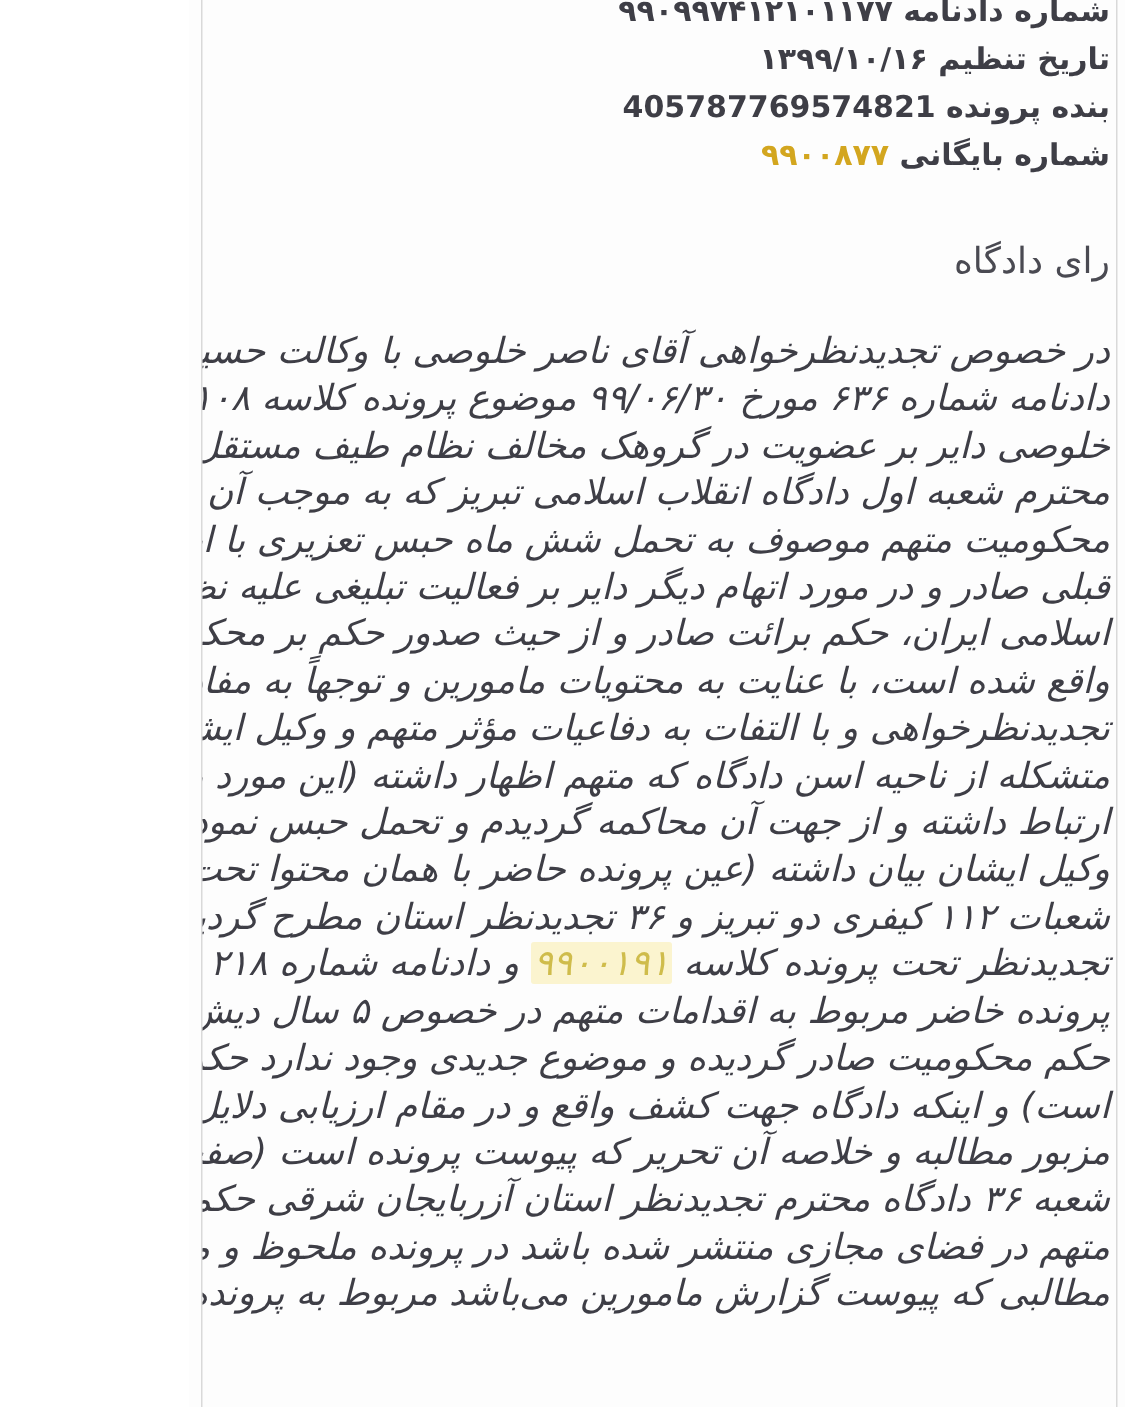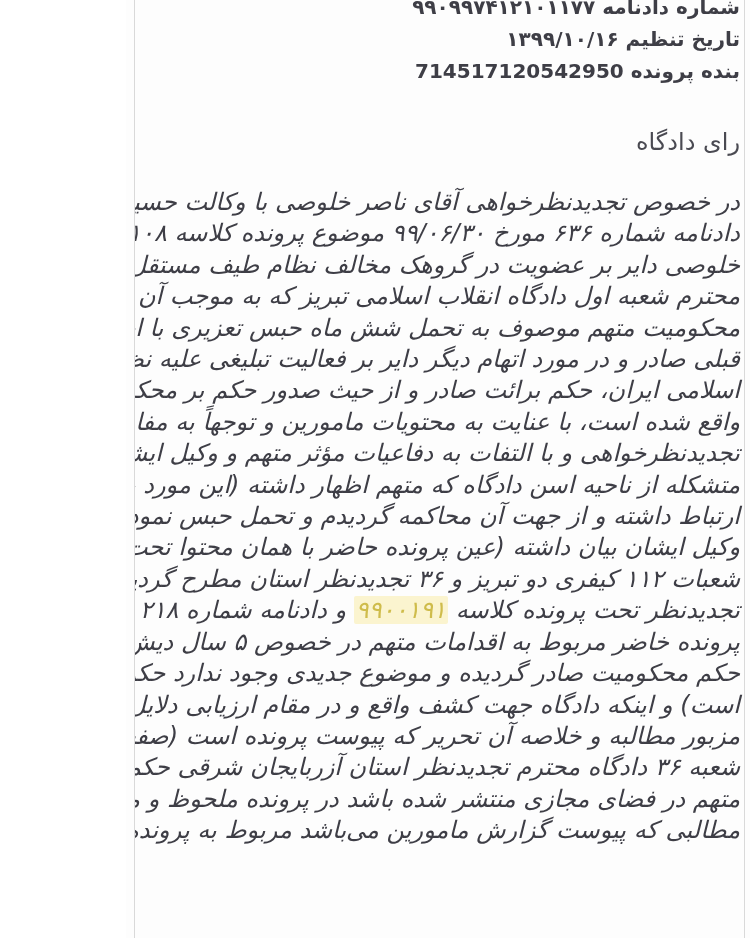--- a/index.html
+++ b/index.html
@@ -86,23 +86,27 @@
     <span class="value">۹۹۰۹۹۷۴۱۲۱۰۱۱۷۷</span>
   </div>
 
   <div class="hrow">
     <span class="label">تاریخ تنظیم </span>
     <span class="value">۱۳۹۹/۱۰/۱۶</span>
   </div>
 
   <div class="hrow">
     <span class="label">بنده پرونده </span>
-    <span class="value">714517120542950</span>
+    <span class="value">405787769574821</span>
   </div>
 
+  <div class="hrow">
+    <span class="label">شماره بایگانی </span>
+    <span class="value accent">۹۹۰۰۸۷۷</span>
+  </div>
 </div>
 
     <div class="ruling-heading">رای دادگاه</div>
 
     <div class="ruling-body">
   <div class="body-line">در خصوص تجدیدنظرخواهی آقای ناصر خلوصی با وکالت حسین یوسفی، نسبت به</div>
 
   <div class="body-line">دادنامه شماره ۶۳۶ مورخ ۹۹/۰۶/۳۰ موضوع پرونده کلاسه ۹۸۱۱۰۸ صادره از ریاست</div>
 
   <div class="body-line">خلوصی دایر بر عضویت در گروهک مخالف نظام طیف مستقل آزربایجان حکم بر</div>

